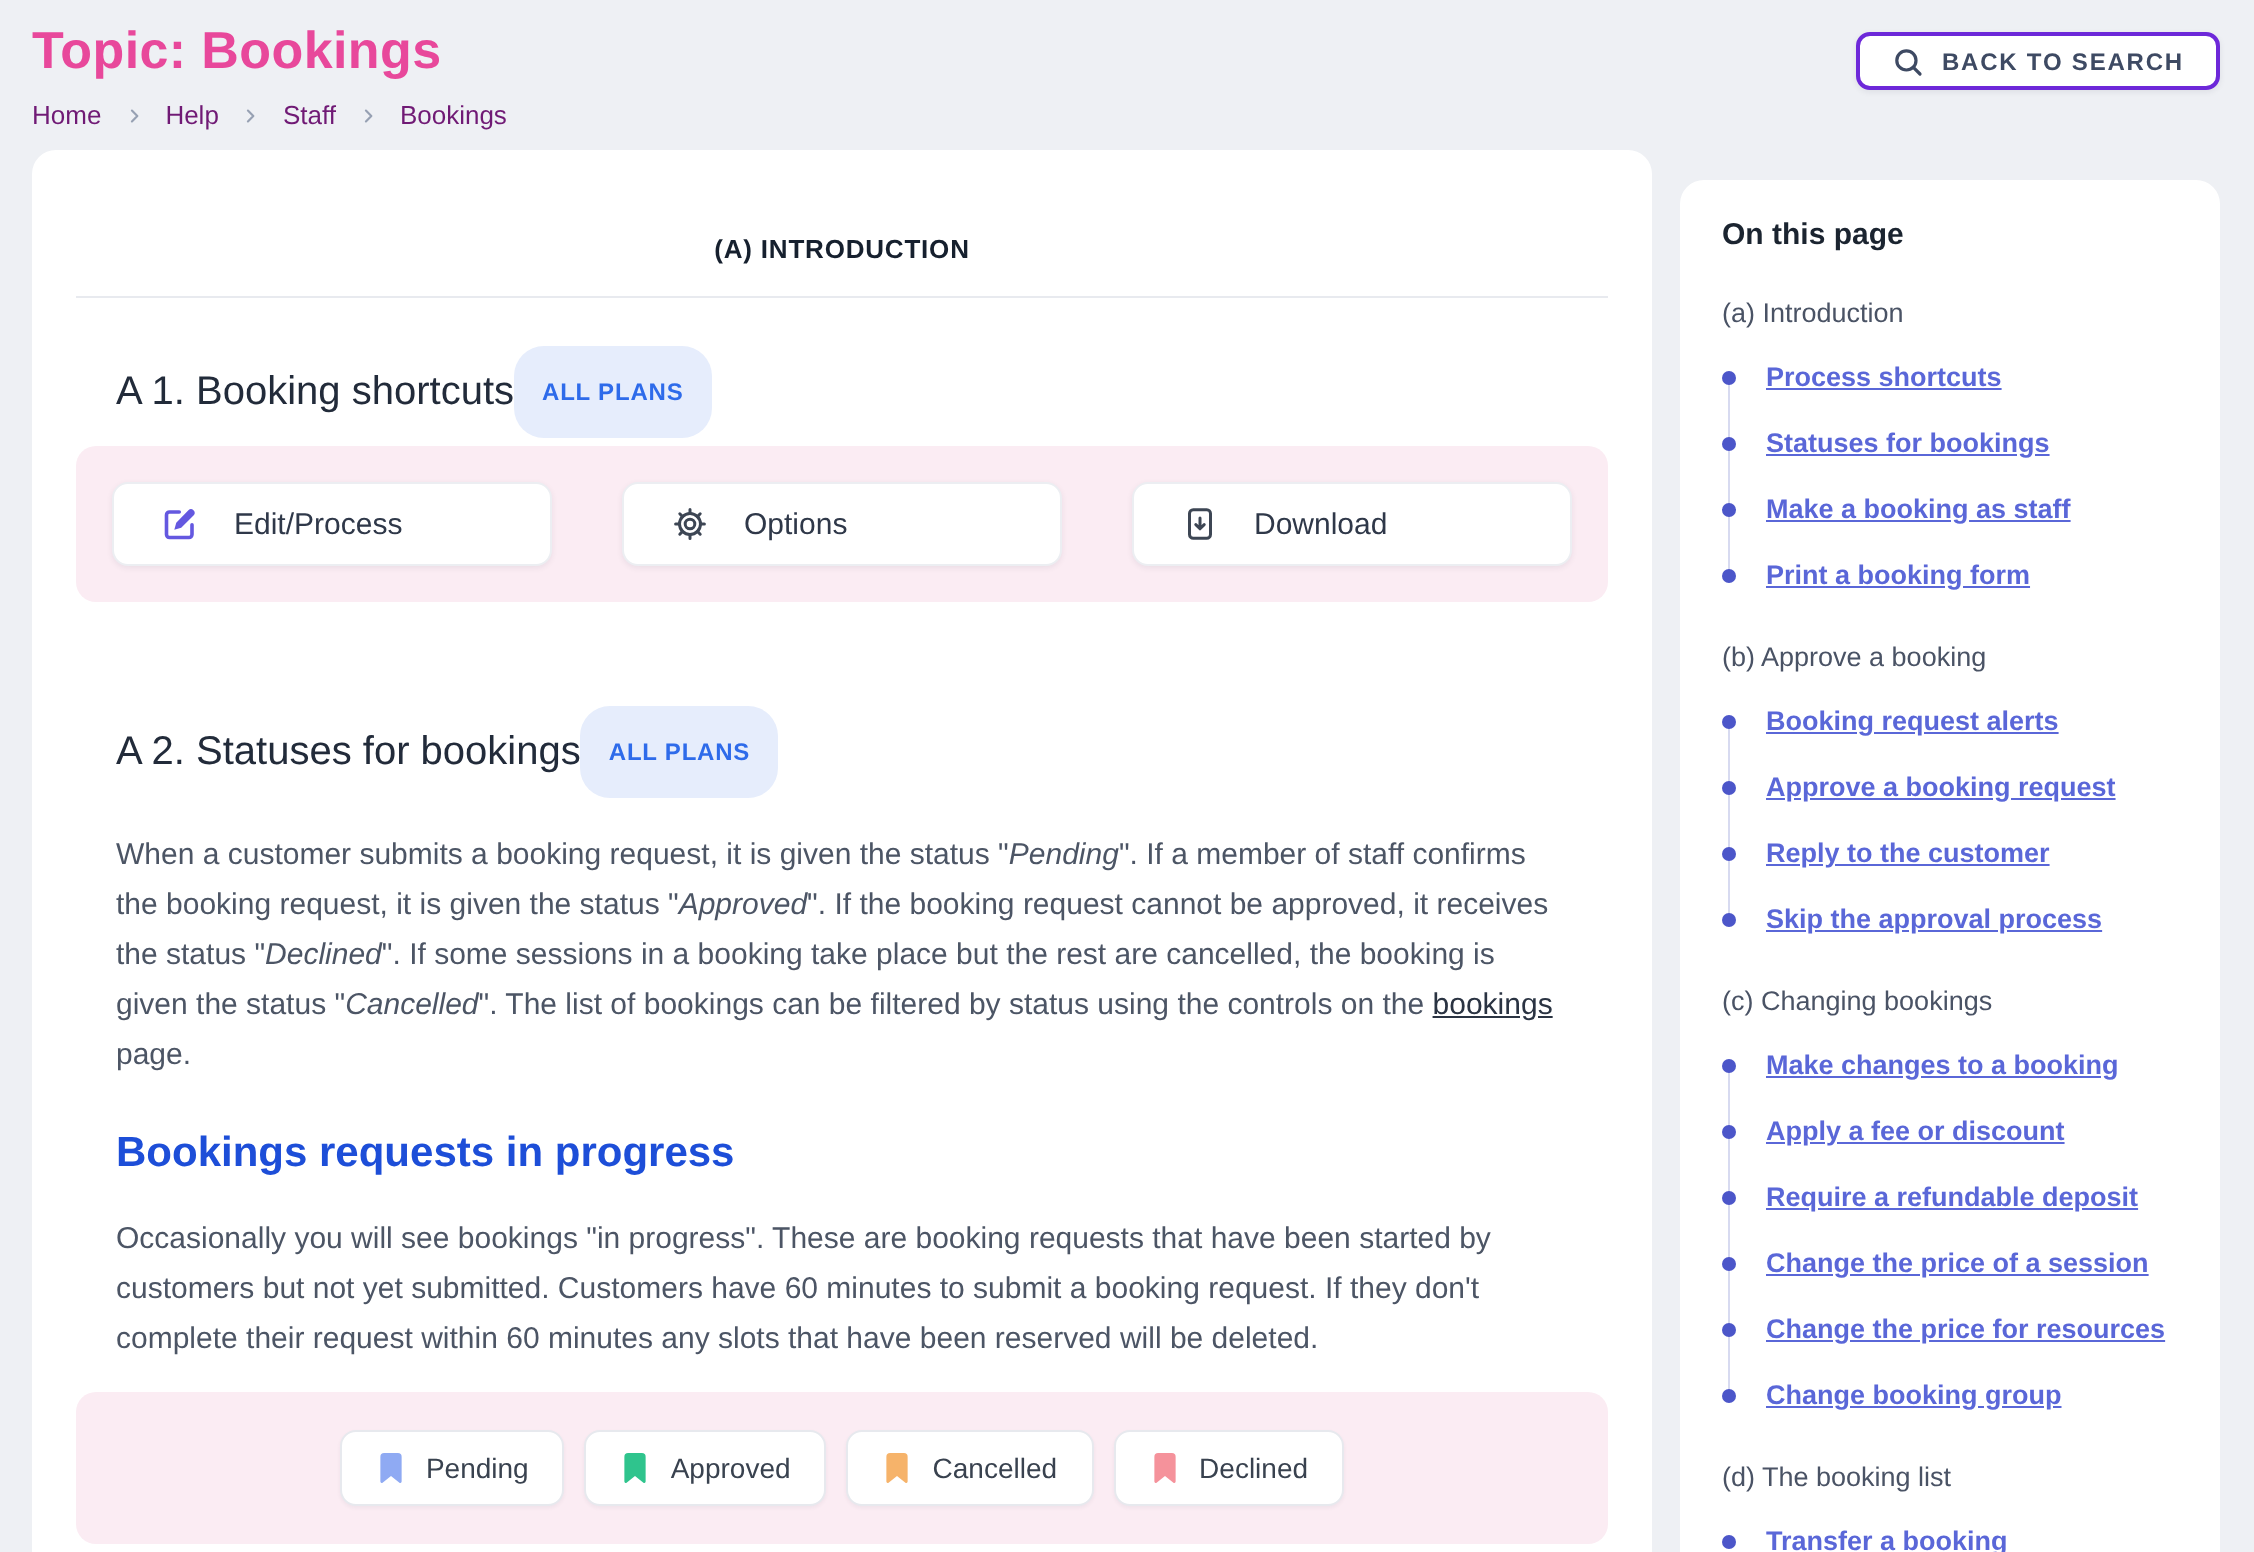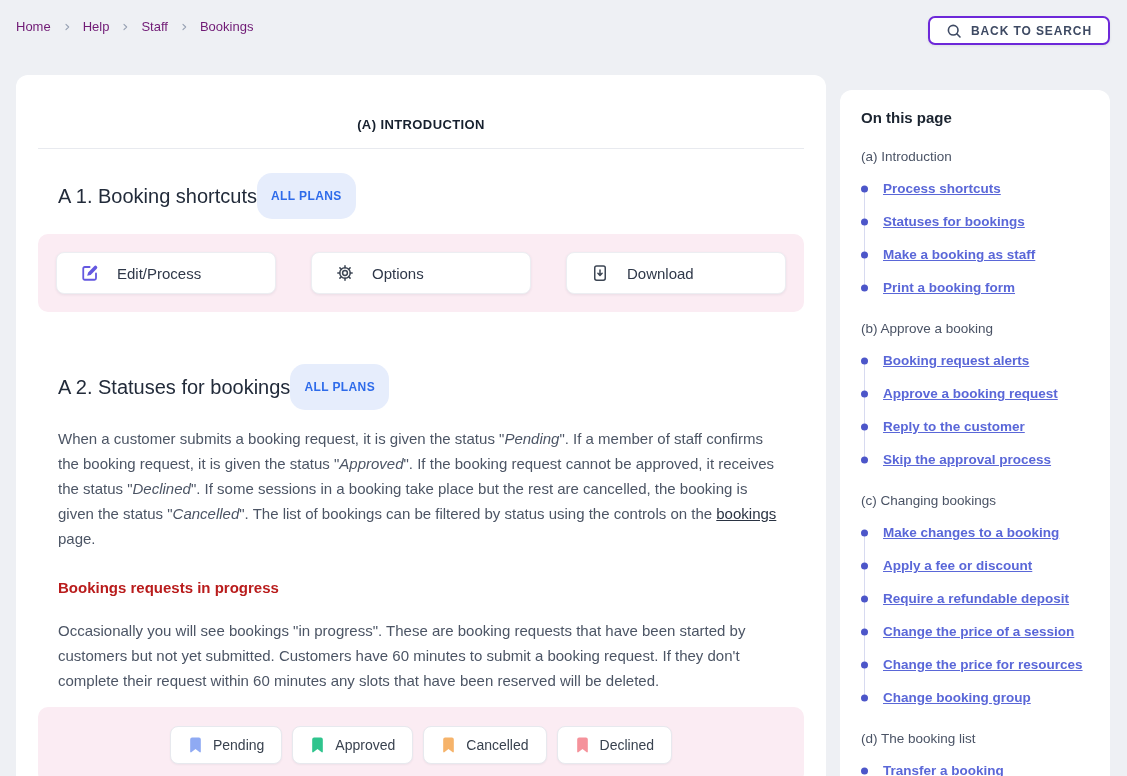--- a/index.html
+++ b/index.html
@@ -43,22 +43,22 @@
   .h2row.second { margin-top: 52px; }
   .h2 { font-size: 20px; font-weight: 500; color: #222b3a; }
   .plan-badge {
     background: #e6edfc; color: #2e6bea; font-size: 12px; font-weight: 700;
     letter-spacing: 0.4px; padding: 16px 14px; border-radius: 15px;
   }
   .para { margin: 16px 20px 0 20px; font-size: 15px; line-height: 25px; color: #4c5565; }
   .para.tight { margin-top: 20px; }
   .textlink { color: #2a3342; text-decoration: underline; cursor: pointer; }
   .em { font-style: italic; }
-  .subhead { margin: 26px 20px 0 20px; font-size: 15px; font-weight: 700; color: #b91c1c; line-height: 21px; }
-  .pinkbox { background: #fbecf3; border-radius: 10px; margin-top: 15px; padding: 18px; display: flex; gap: 35px; }
+  .subhead { margin: 26px 20px 0 20px; font-size: 21px; font-weight: 700; color: #1d4ed8; line-height: 21px; }
+  .pinkbox { background: #fbecf3; border-radius: 10px; margin-top: 4px; padding: 18px; display: flex; gap: 35px; }
   .pinkbox.statuses { margin-top: 14px; padding: 19px; justify-content: center; gap: 10px; }
   .shortcut-card {
     flex: 1; height: 42px; background: #fff; border: 1px solid #eceef2; border-radius: 8px;
     box-shadow: 0 1px 3px rgba(20,30,55,.07);
     display: flex; align-items: center; gap: 18px; padding-left: 24px;
     font-size: 15px; color: #2f3849; cursor: pointer;
   }
   .status-chip {
     background: #fff; border: 1px solid #e7e9ee; border-radius: 8px;
     box-shadow: 0 1px 2px rgba(20,30,55,.05);
@@ -74,20 +74,21 @@
   .toc-list { list-style: none; margin-top: 6px; position: relative; }
   .toc-line { position: absolute; left: 3px; top: 14px; bottom: 14px; width: 1px; background: #d7daf0; }
   .toc-item { position: relative; height: 33px; display: flex; align-items: center; padding-left: 22px; }
   .dot { position: absolute; left: 0; top: 50%; transform: translateY(-50%); width: 7px; height: 7px; border-radius: 50%; background: #4c56c9; }
   .toc-link { font-size: 13.5px; font-weight: 700; color: #5a67d8; text-decoration: underline; cursor: pointer; }
 </style>
 </head>
 <body>
 
 <div class="header">
+  <div class="page-title">Topic: Bookings</div>
   <nav class="breadcrumb">
     <a class="crumb">Home</a>
     <svg class="chev" viewBox="0 0 24 24">
         <path d="M9.5 5.5 L16 12 L9.5 18.5" fill="none" stroke="#97a1b3" stroke-width="2.6" stroke-linecap="round" stroke-linejoin="round"></path>
       </svg>
     <a class="crumb">Help</a>
     <svg class="chev" viewBox="0 0 24 24">
         <path d="M9.5 5.5 L16 12 L9.5 18.5" fill="none" stroke="#97a1b3" stroke-width="2.6" stroke-linecap="round" stroke-linejoin="round"></path>
       </svg>
     <a class="crumb">Staff</a>

